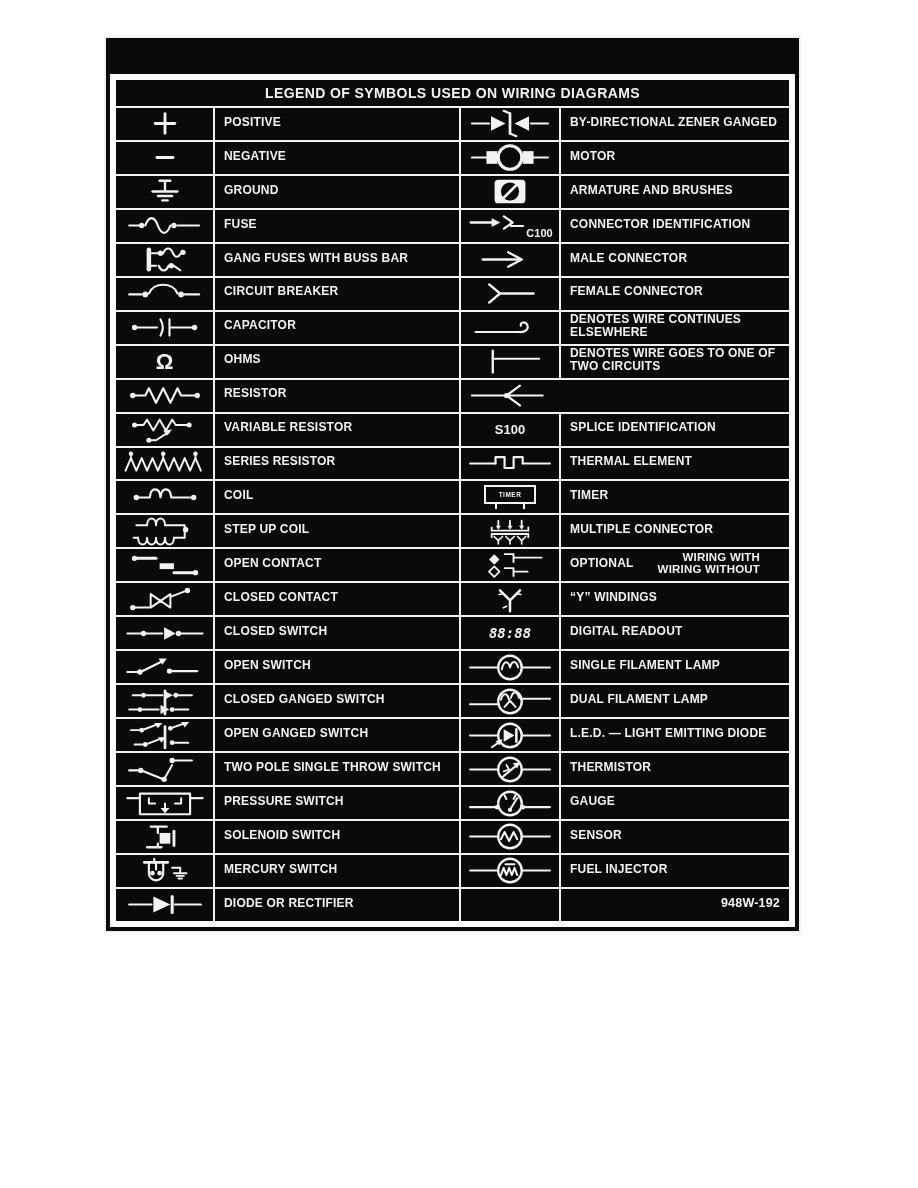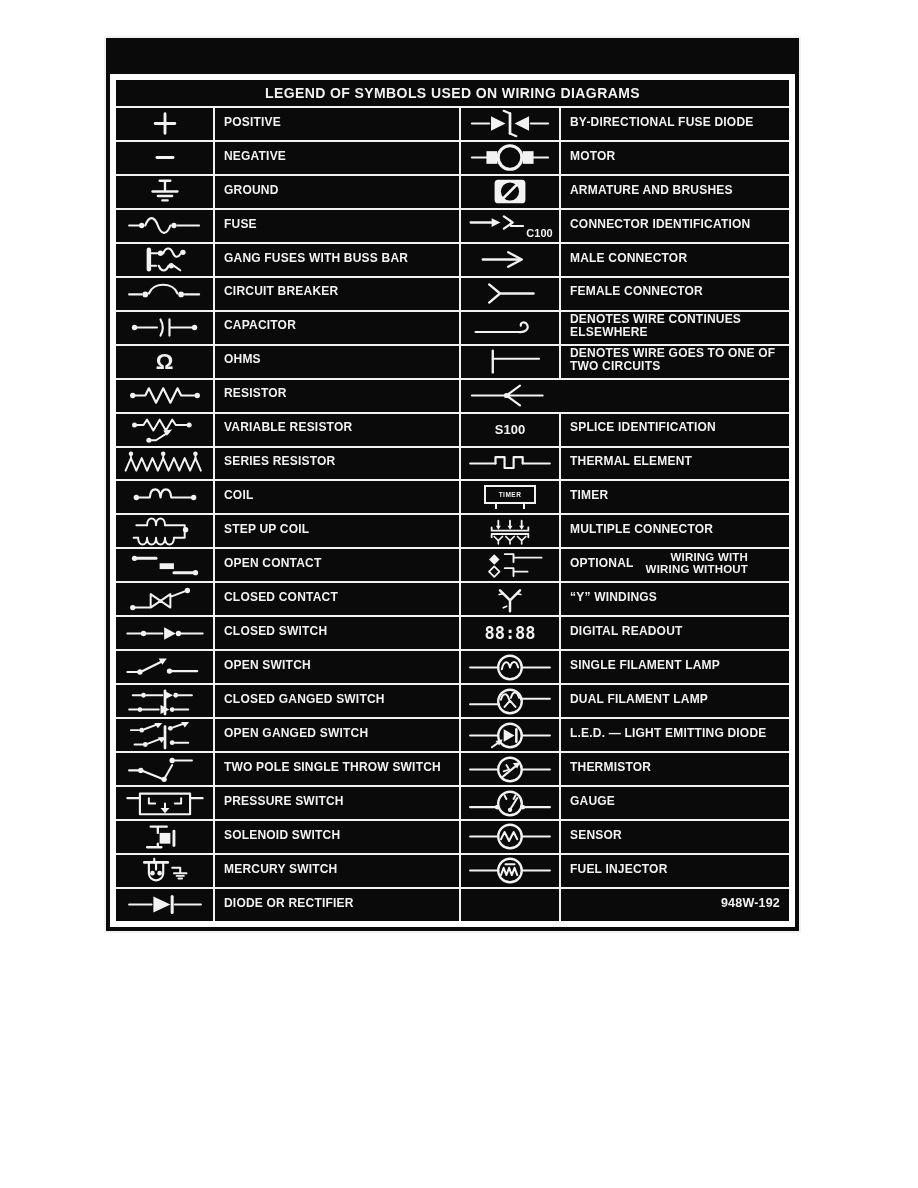--- a/index.html
+++ b/index.html
@@ -18,29 +18,29 @@
     color:#f2f2f2; font-weight:bold; font-size:14px; letter-spacing:0.4px;
   }
   .t-row {
     flex:1; min-height:0; display:grid; grid-template-columns:97px 246px 100px 1fr;
     border-top:2px solid #f2f2f2;
   }
   .cell { display:flex; align-items:center; border-left:2px solid #f2f2f2; overflow:hidden; min-width:0; }
   .cell:first-child { border-left:none; }
   .sym { justify-content:center; }
   .lab { padding:1px 5px 5px 9px; color:#f2f2f2; font-weight:bold; font-size:12px; line-height:12.5px; letter-spacing:0.2px; }
-  .lab.opt { display:flex; gap:12px; align-items:center; }
+  .lab.opt { display:flex; gap:24px; align-items:center; }
   .subs { display:flex; flex-direction:column; font-size:11.5px; line-height:12.5px;align-items:flex-end; }
   .icon { display:flex; align-items:center; justify-content:center; }
   svg { display:block; }
   .st { color:#f2f2f2; font-weight:bold; }
   .st.plain { font-size:13px; }
   .st.omega { font-size:22px; line-height:22px; }
   .st.sub { font-size:11px; align-self:flex-end; margin:0 0 3px -8px;padding-left:9px; }
-  .st.seg { font-family:"DejaVu Sans Mono", monospace; font-size:17px; letter-spacing:0px; }
+  .st.seg { font-family:"DejaVu Sans Mono", monospace; font-style:italic; font-size:14px; letter-spacing:0px; }
   .st.box {
     border:2px solid #f2f2f2; font-size:6.5px; padding:4px 13px; position:relative;
     letter-spacing:0.5px; margin-bottom:5px;
   }
   .st.box::before, .st.box::after {
     content:""; position:absolute; bottom:-7px; width:2px; height:7px; background:#f2f2f2;
   }
   .st.box::before { left:9px; } .st.box::after { right:9px; }
   .footer-code { margin-left:auto; padding-right:4px; font-size:12.5px; font-weight:bold; color:#f2f2f2; }
 </style>
@@ -72,21 +72,21 @@
                   <polygon points="27,8 27,24 43,16" fill="#f2f2f2" stroke="none"></polygon>
                   <polygon points="69,8 69,24 53,16" fill="#f2f2f2" stroke="none"></polygon>
                   <path d="M48 5 V27" stroke-width="3"></path>
                   <path d="M48 5 L41 2 M48 27 L55 30" stroke-width="2.4"></path>
                   <path d="M71 16 H90"></path>
                 </g>
               </svg>
             </span>
           </div>
           <div class="cell lab">
-            <span>BY-DIRECTIONAL FUSE DIODE</span>
+            <span>BY-DIRECTIONAL ZENER GANGED</span>
           </div>
         </div>
         <div class="t-row">
           <div class="cell sym">
             <span class="icon">
               <svg viewBox="0 0 96 32" width="86" height="29">
                 <g stroke="#f2f2f2" stroke-width="2.4" fill="none" stroke-linecap="round" stroke-linejoin="round">
                   <path d="M39 16 H57" stroke-width="3.2"></path>
                 </g>
               </svg>

